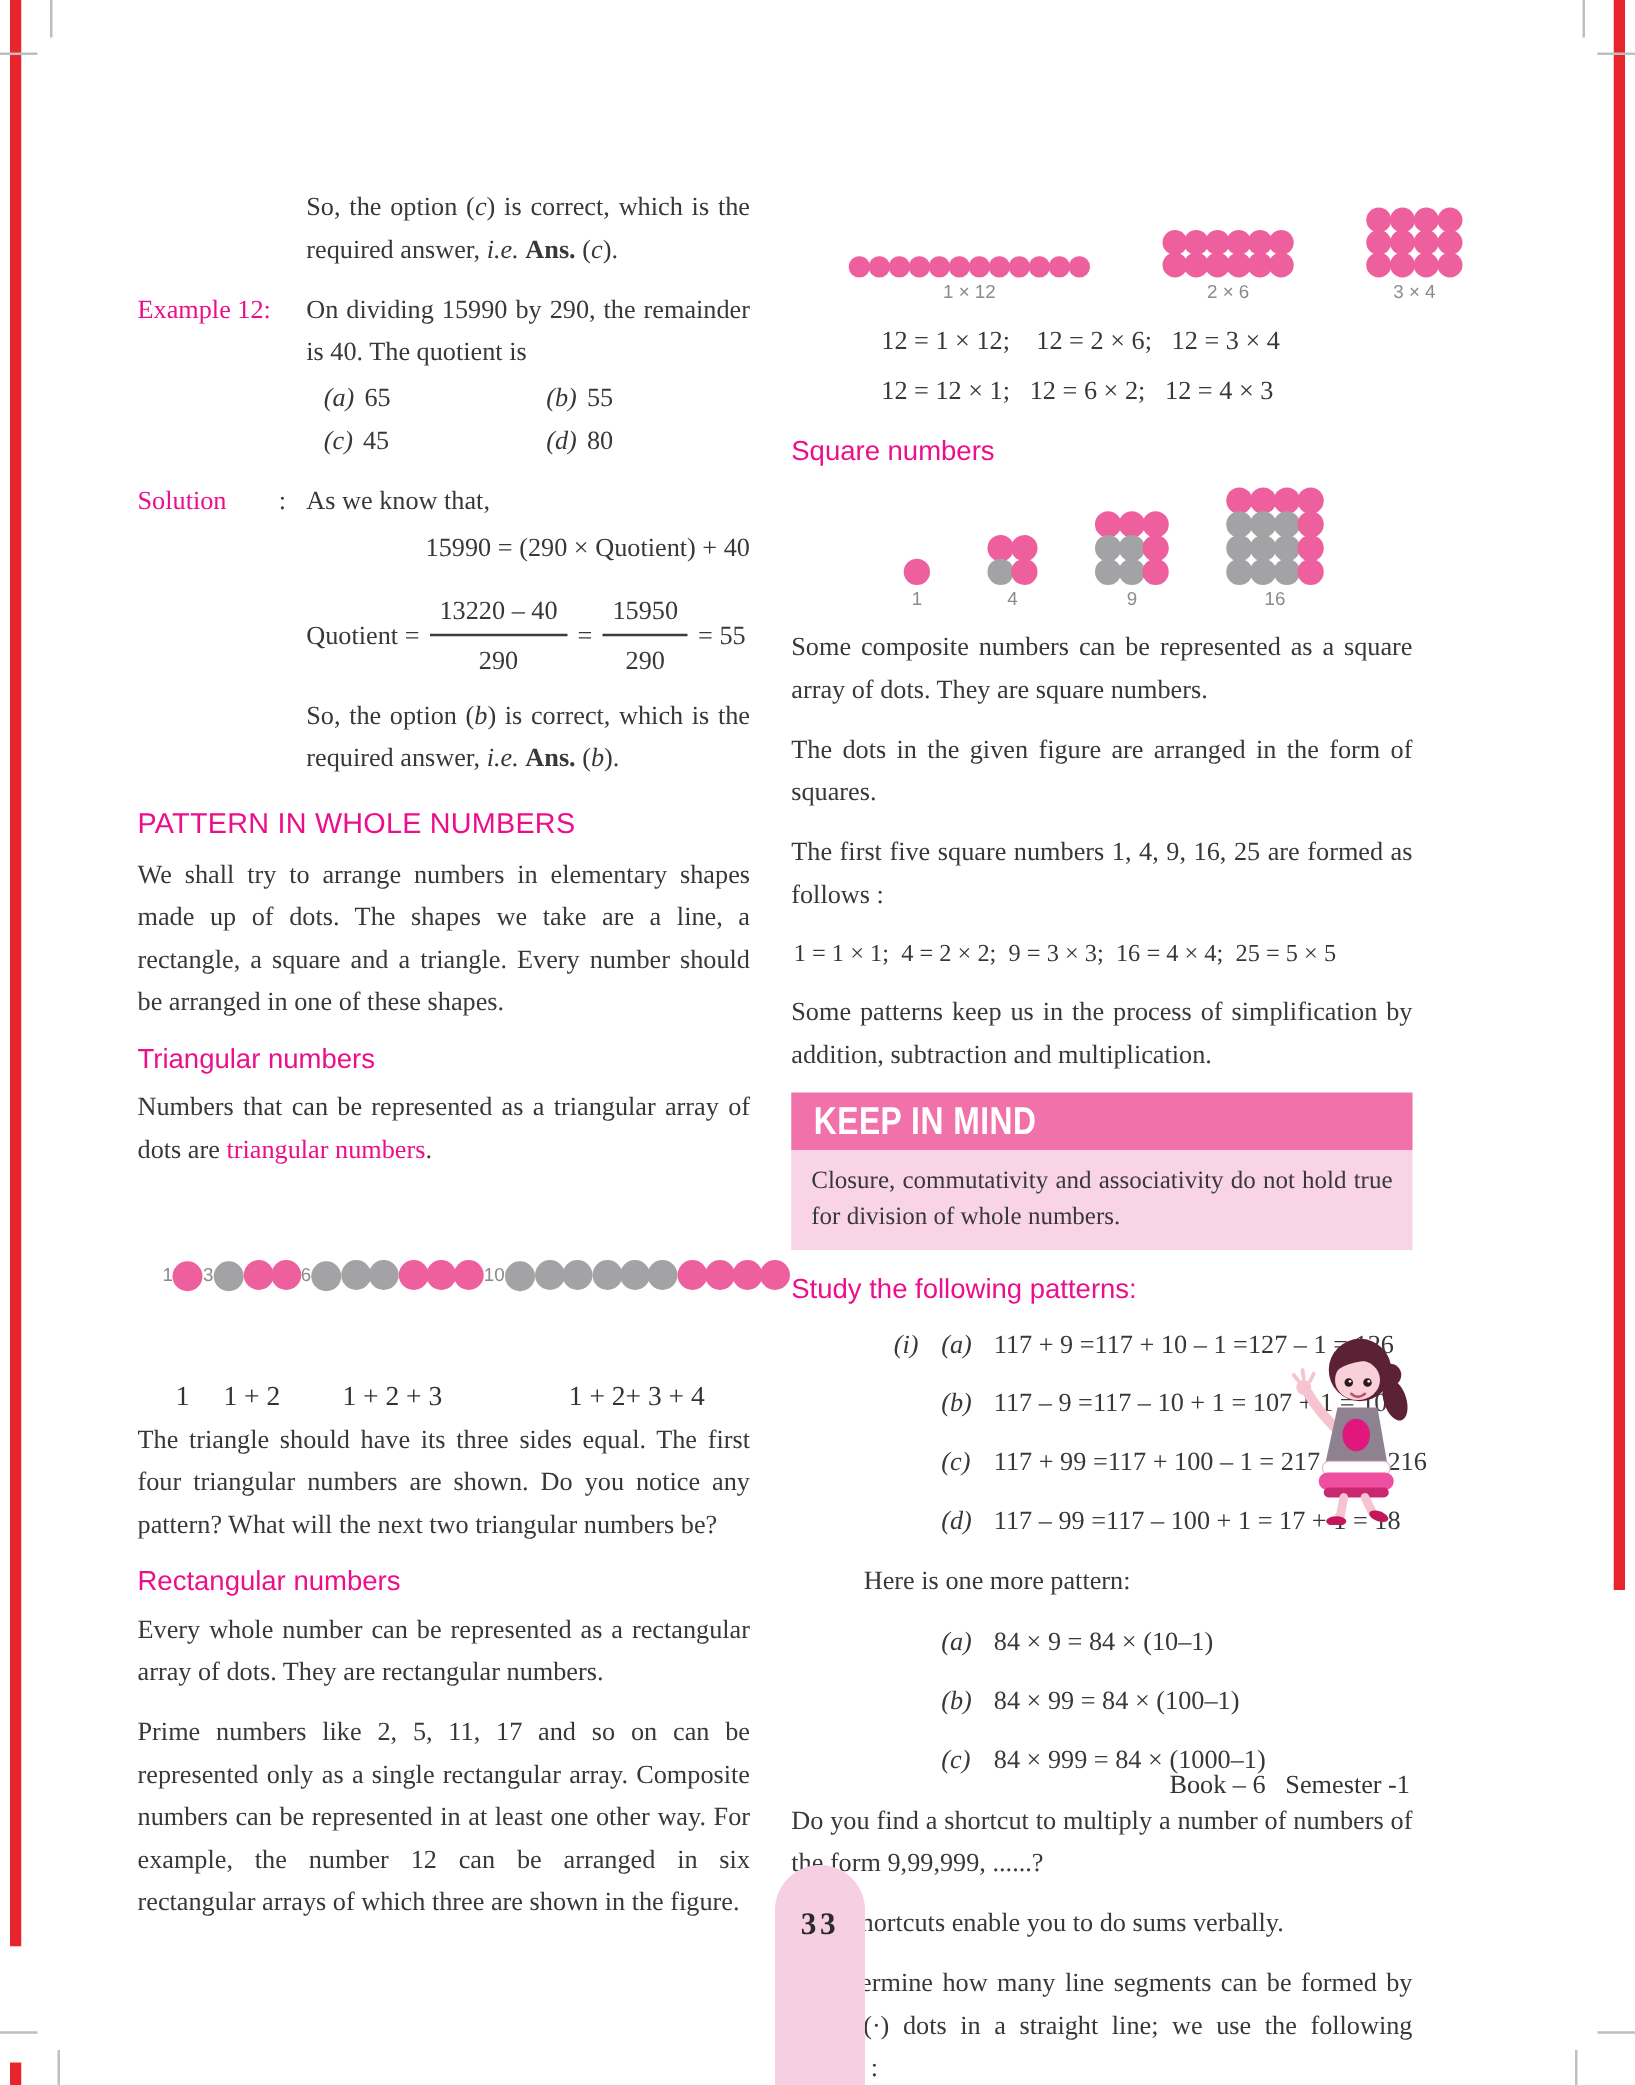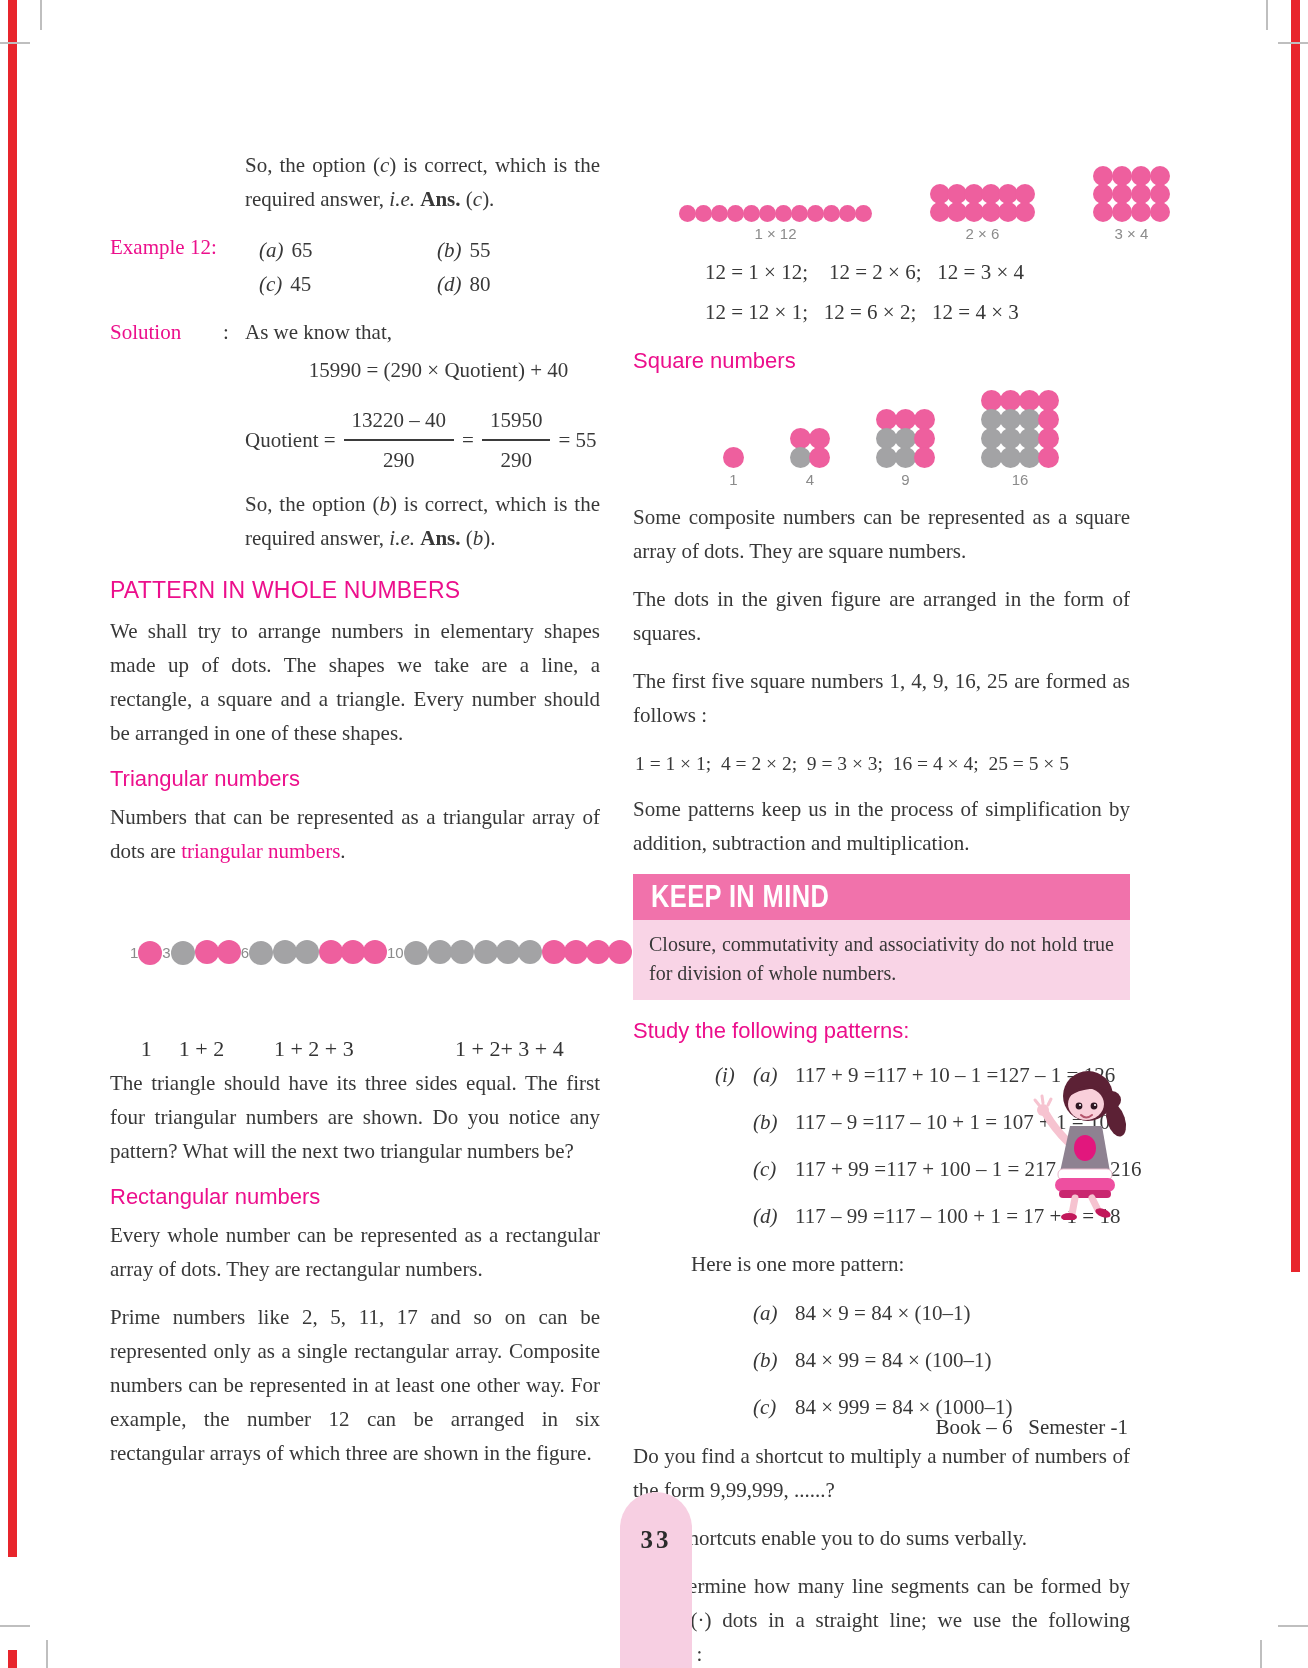--- a/index.html
+++ b/index.html
@@ -40,21 +40,21 @@
 
   .ex-row{display:flex;margin-bottom:14px}
   .ex-label{width:135px;flex:none;color:var(--accent);font-size:21px;line-height:34px}
   .sol-colon{width:22px;flex:none;font-size:21px;line-height:34px}
   .sol .ex-label{width:113px}
   .ex-body{flex:1;font-size:21px;line-height:34px;text-align:justify}
   .ex-body p{margin:0}
   .indent-ex{margin-left:135px;width:355px}
   .opts{display:grid;grid-template-columns:178px 1fr;row-gap:0;margin-top:3px;padding-left:14px;text-align:left}
   .opt .it{margin-right:8px}
-  .eq-indent{padding-left:32px;text-align:center}
+  .eq-indent{padding-left:32px;text-align:right}
   .mathline{display:flex;align-items:center;margin:16px 0 10px;text-align:left}
   .frac{display:inline-flex;flex-direction:column;text-align:center;margin:0 8px;vertical-align:middle}
   .frac .num{padding:0 8px 2px;border-bottom:2px solid #3b3b3b}
   .frac .den{padding-top:2px}
 
   .drow{display:flex}
   .dot{display:inline-block;border-radius:50%;flex:none}
   .rect-fig{display:flex;align-items:flex-end;gap:58px;padding-left:46px;margin:18px 0 10px;width:560px}
   .dgroup{display:flex;flex-direction:column;align-items:center}
   .dlabel{font-family:"Liberation Sans",sans-serif;font-size:15px;color:#8b8b8b;margin-top:3px}
@@ -109,20 +109,21 @@
   <div class="crop bl-v"></div>
   <div class="crop br-v"></div>
 
   <div class="col col-left">
 
     <p class="para indent-ex"><span>So, the option (</span><span class="it">c</span><span>) is correct, which is the required answer, </span><span class="it">i.e.</span><span> </span><span class="bd">Ans.</span><span> (</span><span class="it">c</span><span>).</span></p>
 
     <div class="ex-row">
       <div class="ex-label">Example 12:</div>
       <div class="ex-body">
+        <p>On dividing 15990 by 290, the remainder is 40. The quotient is</p>
         <div class="opts">
           <div class="opt"><span class="it">(a)</span><span>65</span></div>
           <div class="opt"><span class="it">(b)</span><span>55</span></div>
           <div class="opt"><span class="it">(c)</span><span>45</span></div>
           <div class="opt"><span class="it">(d)</span><span>80</span></div>
         </div>
       </div>
     </div>
 
     <div class="ex-row sol" style="margin-top:10px">

